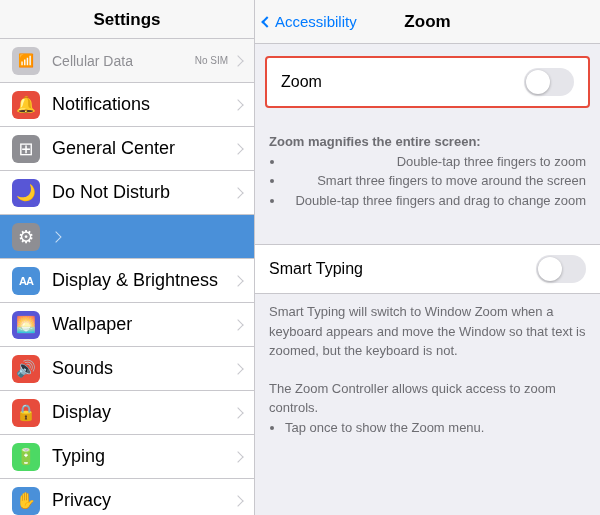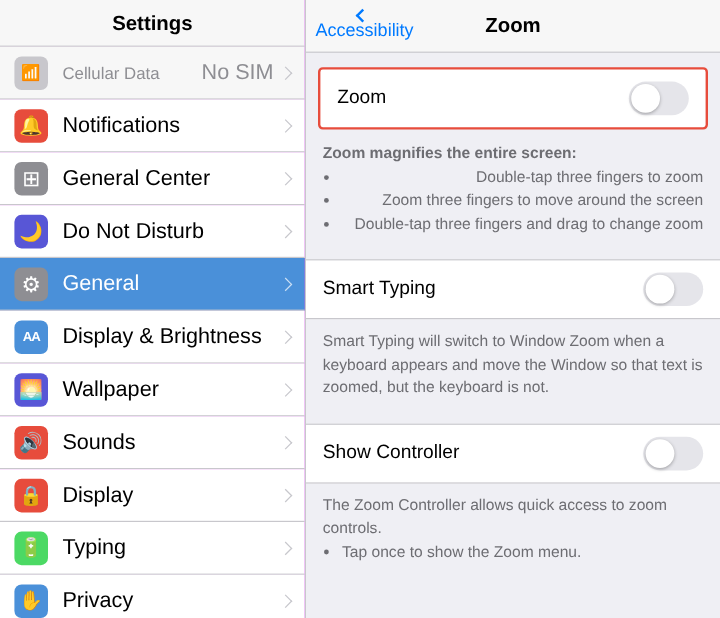--- a/index.html
+++ b/index.html
@@ -10,21 +10,21 @@
       width: 600px;
       height: 515px;
       overflow: hidden;
       font-size: 14px;
     }
 
     
     .sidebar {
       width: 255px;
       min-width: 255px;
-      background: #d946ef;
+      background: #a16207;
       border-right: 1px solid #c8c7cc;
       display: flex;
       flex-direction: column;
       overflow: hidden;
     }
     .sidebar-header {
       background: #f7f7f7;
       border-bottom: 1px solid #c8c7cc;
       padding: 10px 16px 8px;
       font-size: 17px;
@@ -75,21 +75,21 @@
       transform: rotate(45deg);
     }
     .sidebar-item-cellular {
       background: #f7f7f7;
     }
     .sidebar-item-cellular .item-label {
       color: #8e8e93;
       font-size: 14px;
     }
     .no-sim {
-      font-size: 18px;
+      font-size: 10px;
       color: #8e8e93;
       margin-right: 6px;
     }
 
     
     .main-panel {
       flex: 1;
       display: flex;
       flex-direction: column;
       background: #efeff4;
@@ -106,21 +106,20 @@
       min-height: 44px;
     }
     .nav-back {
       position: absolute;
       left: 8px;
       display: flex;
       align-items: center;
       color: #007aff;
       font-size: 15px;
       cursor: pointer;
-      flex-direction: column;
     }
     .nav-back-chevron {
       width: 8px;
       height: 8px;
       border-left: 2px solid #007aff;
       border-top: 2px solid #007aff;
       transform: rotate(-45deg);
       margin-right: 4px;
     }
     .nav-title {
@@ -146,21 +145,21 @@
       min-height: 44px;
     }
     .zoom-toggle-label {
       flex: 1;
       font-size: 16px;
       color: #000;
     }
 
     
     .desc-block {
-      padding: 10px 14px;
+      padding: 24px 14px;
       font-size: 13px;
       color: #6d6d72;
       line-height: 1.5;
     }
     .desc-block ul {
       margin-left: 16px;
       text-align: right;
     }
     .desc-block strong {
       font-weight: 600;
@@ -256,21 +255,20 @@
   </div>
 
   <div class="sidebar-item">
     <div class="item-icon" style="background:#5856d6;">🌙</div>
     <span class="item-label">Do Not Disturb</span>
     <div class="chevron"></div>
   </div>
 
   <div class="sidebar-item active">
     <div class="item-icon" style="background:#8e8e93; font-size:18px;">⚙</div>
-    <span class="item-label">General</span>
     <div class="chevron" style="border-color:rgba(255,255,255,0.7);"></div>
   </div>
 
   <div class="sidebar-item">
     <div class="item-icon" style="background:#4a90d9; font-size:11px; font-weight:700; color:#fff; letter-spacing:-1px;">AA</div>
     <span class="item-label">Display &amp; Brightness</span>
     <div class="chevron"></div>
   </div>
 
   <div class="sidebar-item">
@@ -321,46 +319,38 @@
       <span class="zoom-toggle-label">Zoom</span>
       <div class="toggle off">
         <div class="toggle-knob"></div>
       </div>
     </div>
 
     <div class="desc-block">
       <strong>Zoom magnifies the entire screen:</strong>
       <ul>
         <li>Double-tap three fingers to zoom</li>
-        <li>Zoom three fingers to move around the screen</li>
+        <li>Smart three fingers to move around the screen</li>
         <li>Double-tap three fingers and drag to change zoom</li>
       </ul>
     </div>
 
     <div class="section">
       <div class="section-row">
         <span class="section-row-label">Smart Typing</span>
         <div class="toggle off">
           <div class="toggle-knob"></div>
         </div>
       </div>
     </div>
 
     <div class="section-desc">
       <span>Smart Typing will switch to Window Zoom when a keyboard appears and move the Window so that text is zoomed, but the keyboard is not.</span>
     </div>
 
-    <div class="section">
-      <div class="section-row">
-        <span class="section-row-label">Show Controller</span>
-        <div class="toggle off">
-          <div class="toggle-knob"></div>
-        </div>
-      </div>
-    </div>
 
     <div class="section-desc">
       <span>The Zoom Controller allows quick access to zoom controls.</span>
       <ul>
         <li>Tap once to show the Zoom menu.</li>
 
       </ul>
     </div>
 
   </div>

